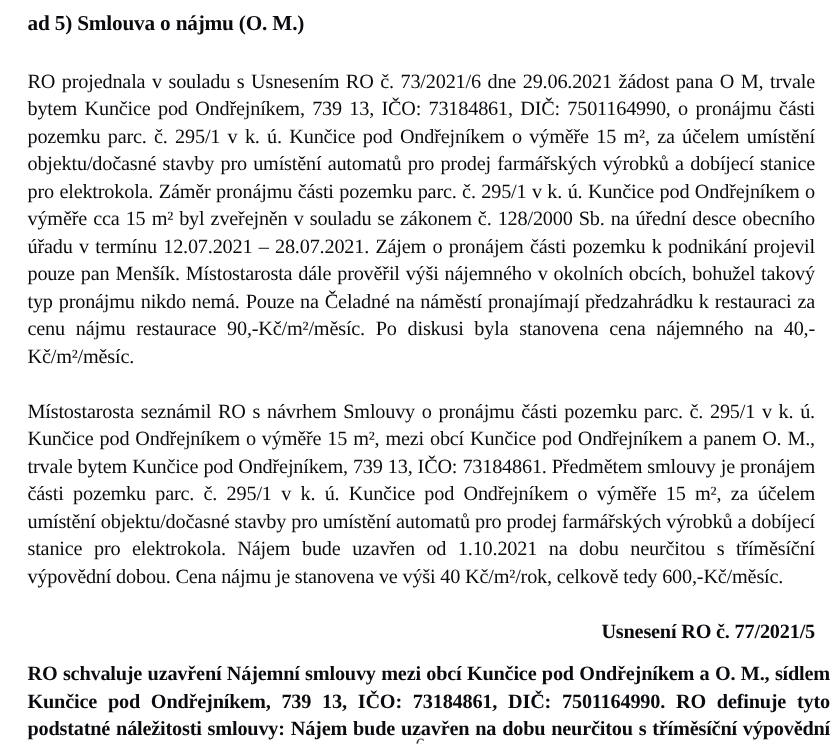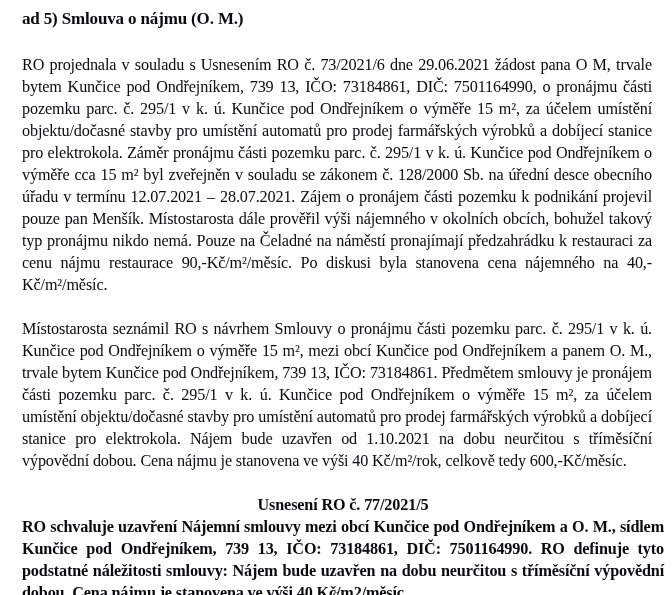--- a/index.html
+++ b/index.html
@@ -29,23 +29,23 @@
   }
   .body-para {
     margin: 0 12px 22px 0;
     text-align: justify;
     text-justify: inter-word;
   }
   .resolution {
     margin: 0;
   }
   .res-heading {
-    margin: 0;
+    margin: 12px;
     font-weight: bold;
-    text-align: center;
+    text-align: right;
   }
   .res-body {
     margin: 0;
     font-weight: bold;
     text-align: justify;
     text-justify: inter-word;
   }
   .page-number {
     position: absolute;
     top: 588px;          

